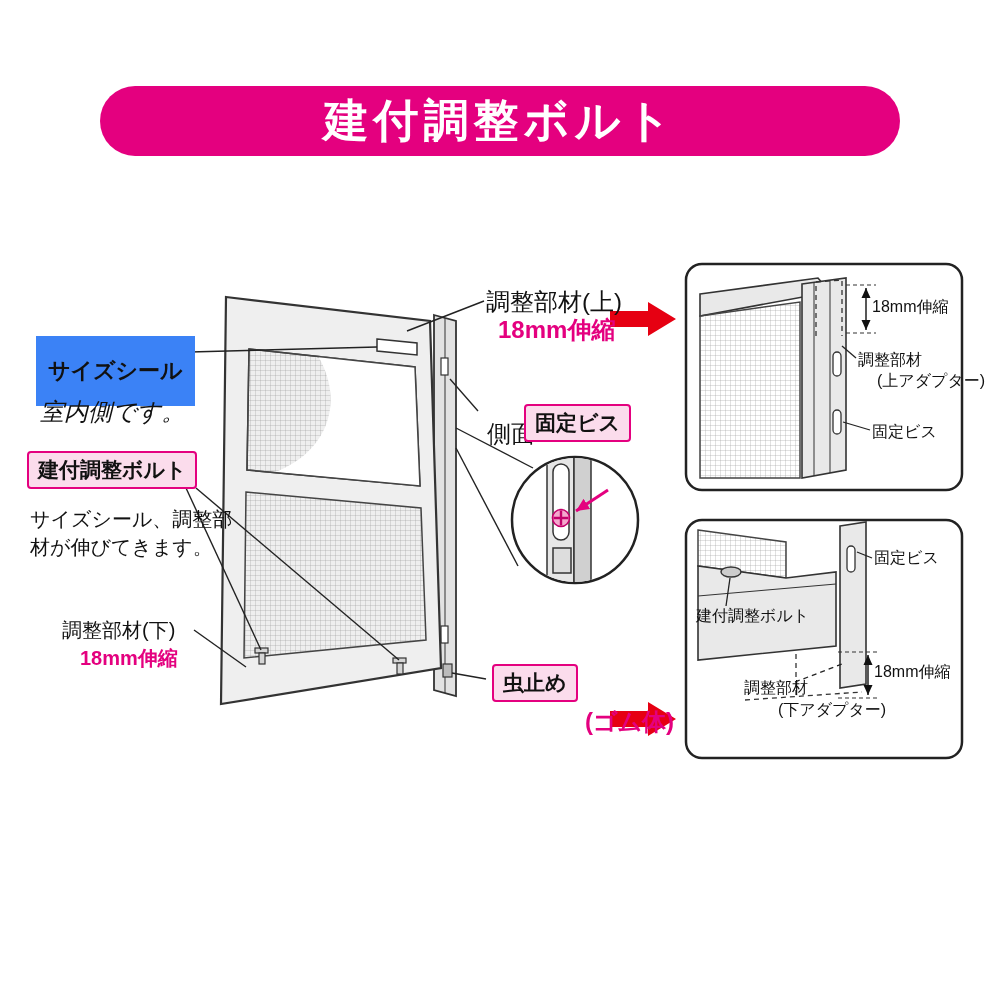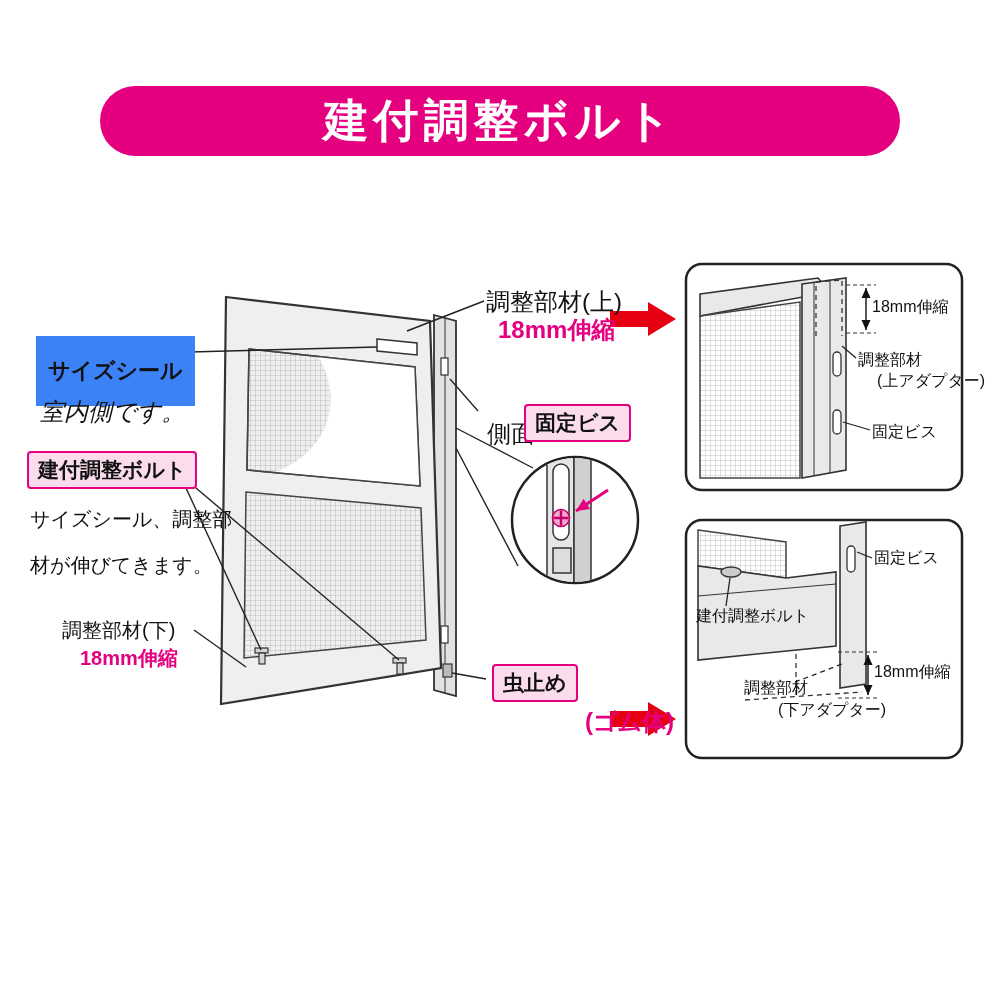--- a/index.html
+++ b/index.html
@@ -143,21 +143,21 @@
 
 <div class="abs banner">
   <span class="t">建付調整ボルト</span>
 </div>
 
 <div class="abs seal-box" style="left:36px; top:336px;">サイズシール</div>
 <div class="abs plain f21" style="left:40px; top:396px;font-style:italic;">室内側です。</div>
 
 <div class="abs pink-box" style="left:27px; top:451px;">建付調整ボルト</div>
 <div class="abs plain f20" style="left:30px; top:506px;">サイズシール、調整部</div>
-<div class="abs plain f20" style="left:30px; top:552px;text-align:right;">材が伸びてきます。</div>
+<div class="abs plain f20" style="left:30px; top:534px;text-align:right;">材が伸びてきます。</div>
 
 <div class="abs plain f20" style="left:62px; top:617px;text-align:right;">調整部材(下)</div>
 <div class="abs magenta f20" style="left:80px; top:645px;">18mm伸縮</div>
 
 <div class="abs plain f21" style="left:486px; top:286px;">調整部材(上)</div>
 <div class="abs magenta f21" style="left:498px; top:314px;">18mm伸縮</div>
 
 <div class="abs plain f21" style="left:467px; top:418px;margin-left:20px;">側面</div>
 <div class="abs pink-box" style="left:524px; top:404px;">固定ビス</div>
 

